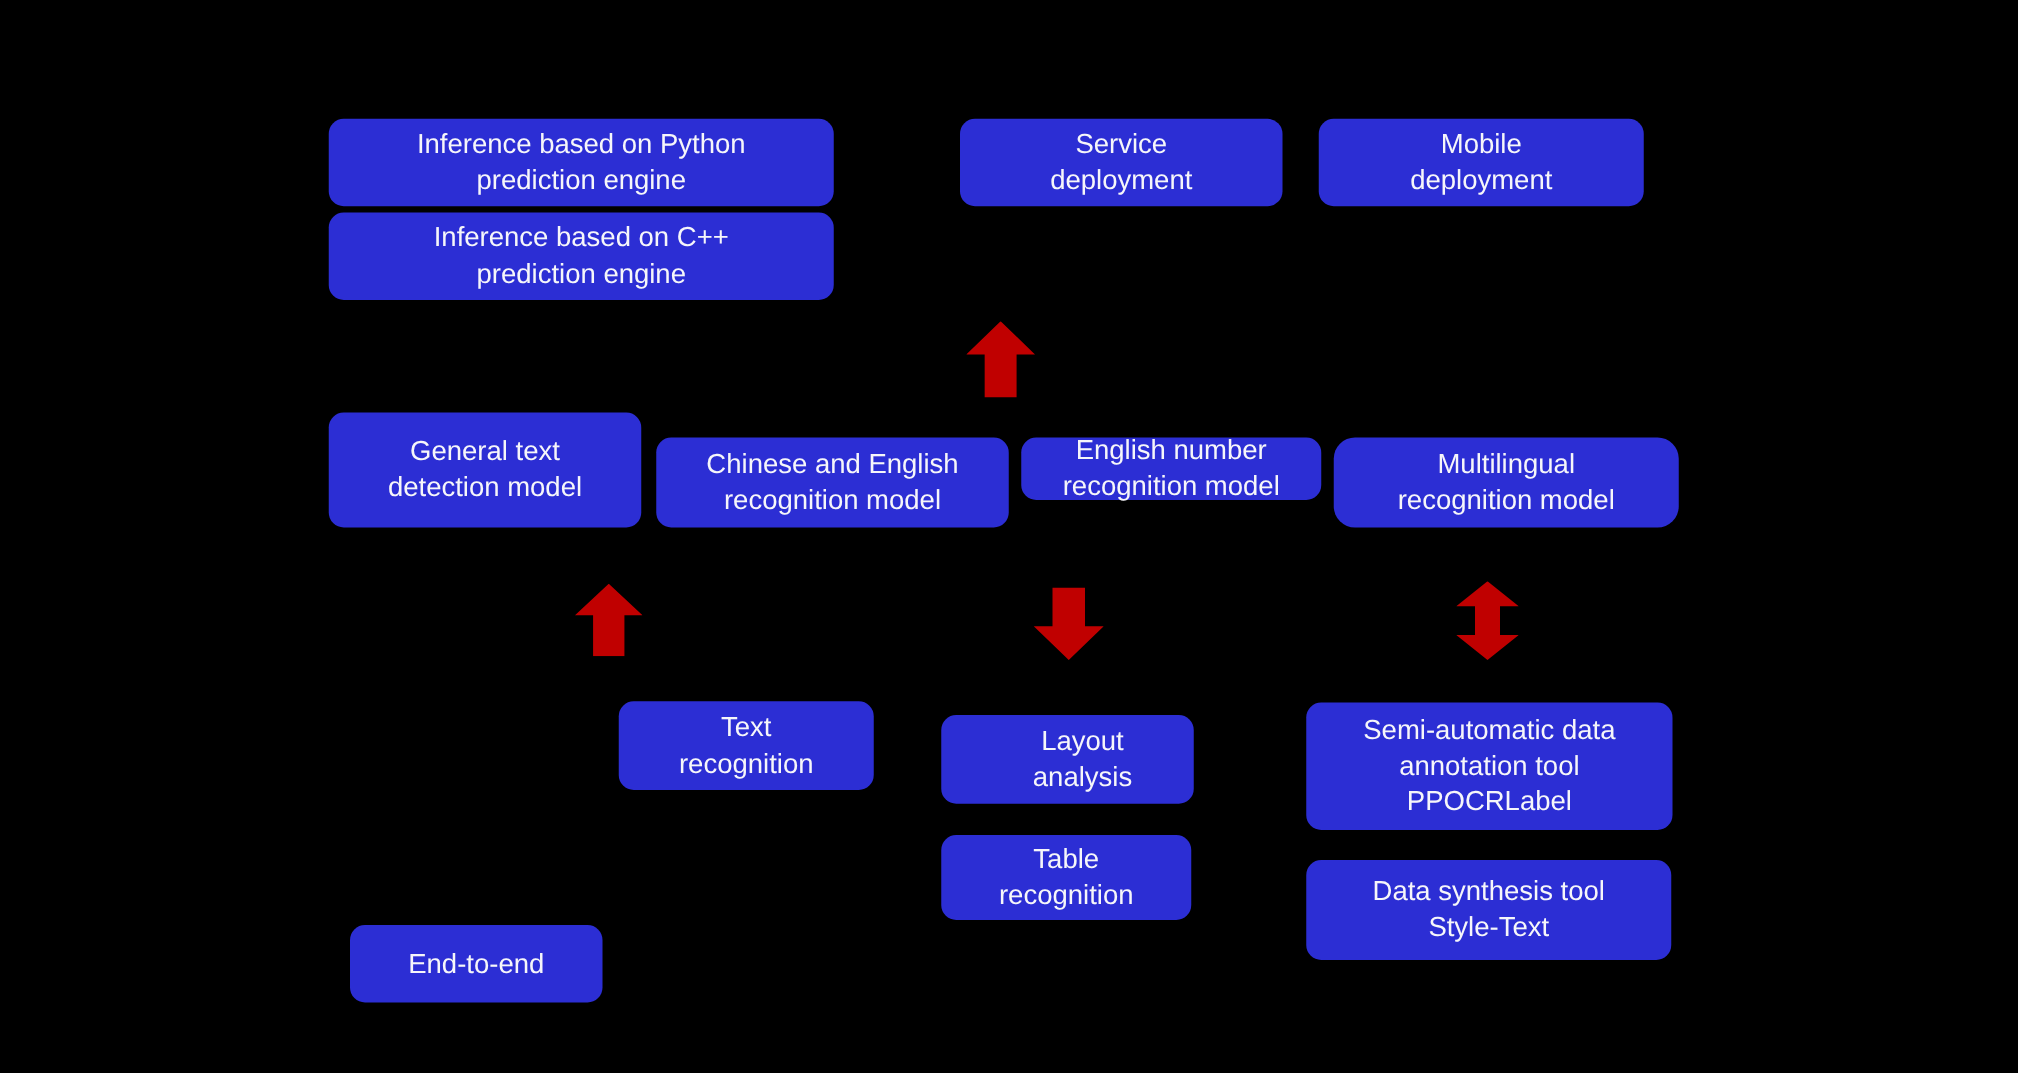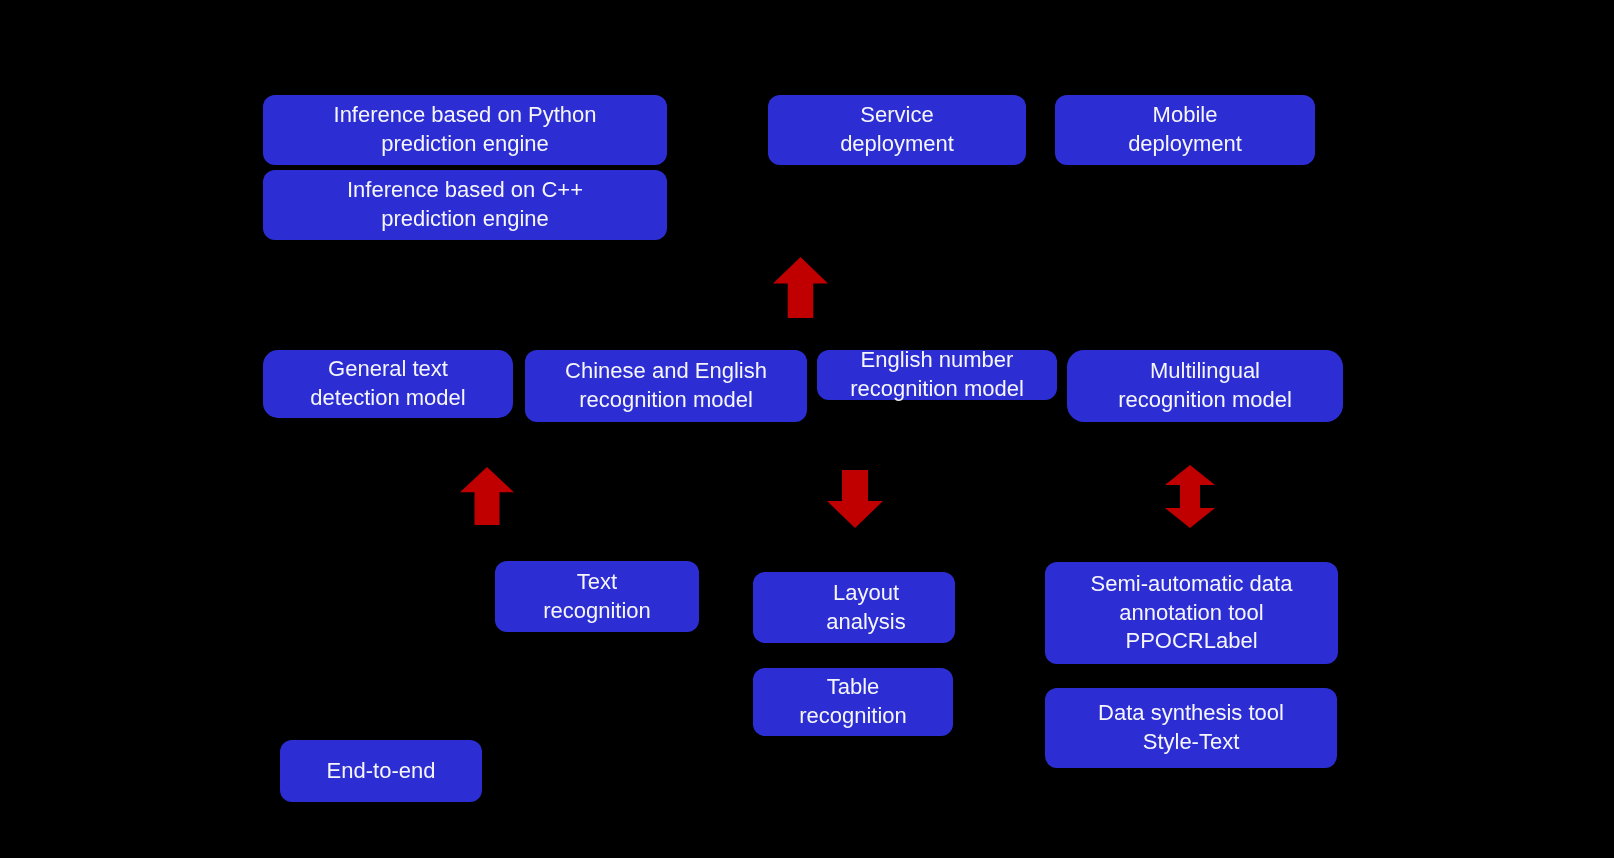--- a/index.html
+++ b/index.html
@@ -32,21 +32,21 @@
   .arrow polygon{fill:var(--arrow-fill);}
 
   
   .pos-whl{left:263px;top:19px;width:404px;height:70px;}
   .pos-python{left:263px;top:95px;width:404px;height:70px;}
   .pos-cpp{left:263px;top:170px;width:404px;height:70px;}
   
   .pos-service{left:720px;top:95px;width:258px;height:70px;margin-left:48px;}
   .pos-mobile{left:1055px;top:95px;width:260px;height:70px;}
   
-  .pos-general{left:263px;top:350px;width:250px;height:68px;border-radius:15px;}
+  .pos-general{left:263px;top:330px;width:250px;height:92px;}
   .pos-chinese{left:525px;top:350px;width:282px;height:72px;}
   .pos-english{left:817px;top:350px;width:240px;height:50px;}
   .pos-multilingual{left:1067px;top:350px;width:276px;height:72px;border-radius:17px;}
   
   .pos-textdet{left:278px;top:561px;width:205px;height:71px;}
   .pos-textrec{left:495px;top:561px;width:204px;height:71px;}
   .pos-layout{left:753px;top:572px;width:202px;height:71px;padding-left:32px;}
   .pos-table{left:753px;top:668px;width:200px;height:68px;}
   .pos-semi{left:1045px;top:562px;width:293px;height:102px;}
   .pos-style{left:1045px;top:688px;width:292px;height:80px;}

